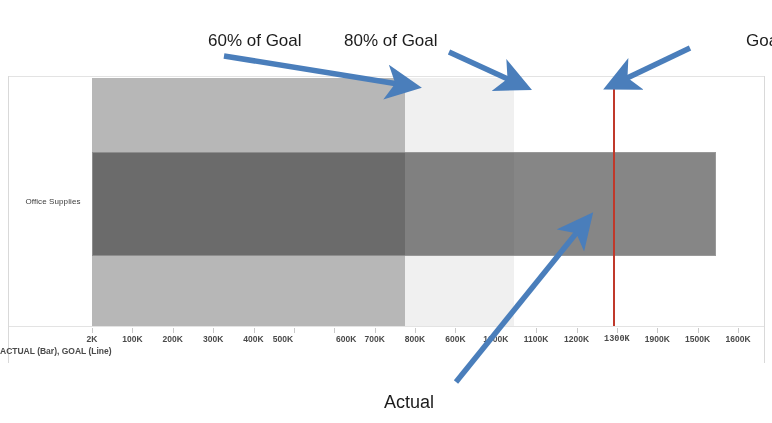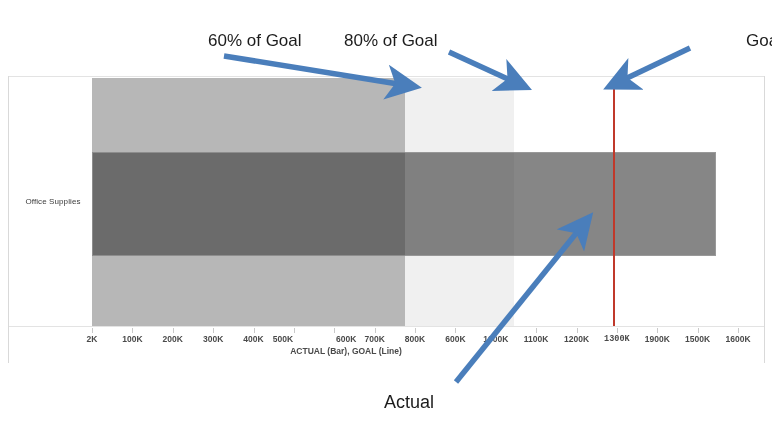--- a/index.html
+++ b/index.html
@@ -96,21 +96,21 @@
     font-weight: bold;
     color: #4a4a4a;
     transform: translateX(-50%);
     white-space: nowrap;
   }
   .xaxis-title {
     position: absolute;
     top: 346px;
     left: 0;
     width: 692px;
-    text-align: center;
+    text-align: left;
     font-size: 8.5px;
     font-weight: bold;
     color: #4a4a4a;
     white-space: nowrap;
   }
 
   
   .callout {
     position: absolute;
     font-size: 17px;

